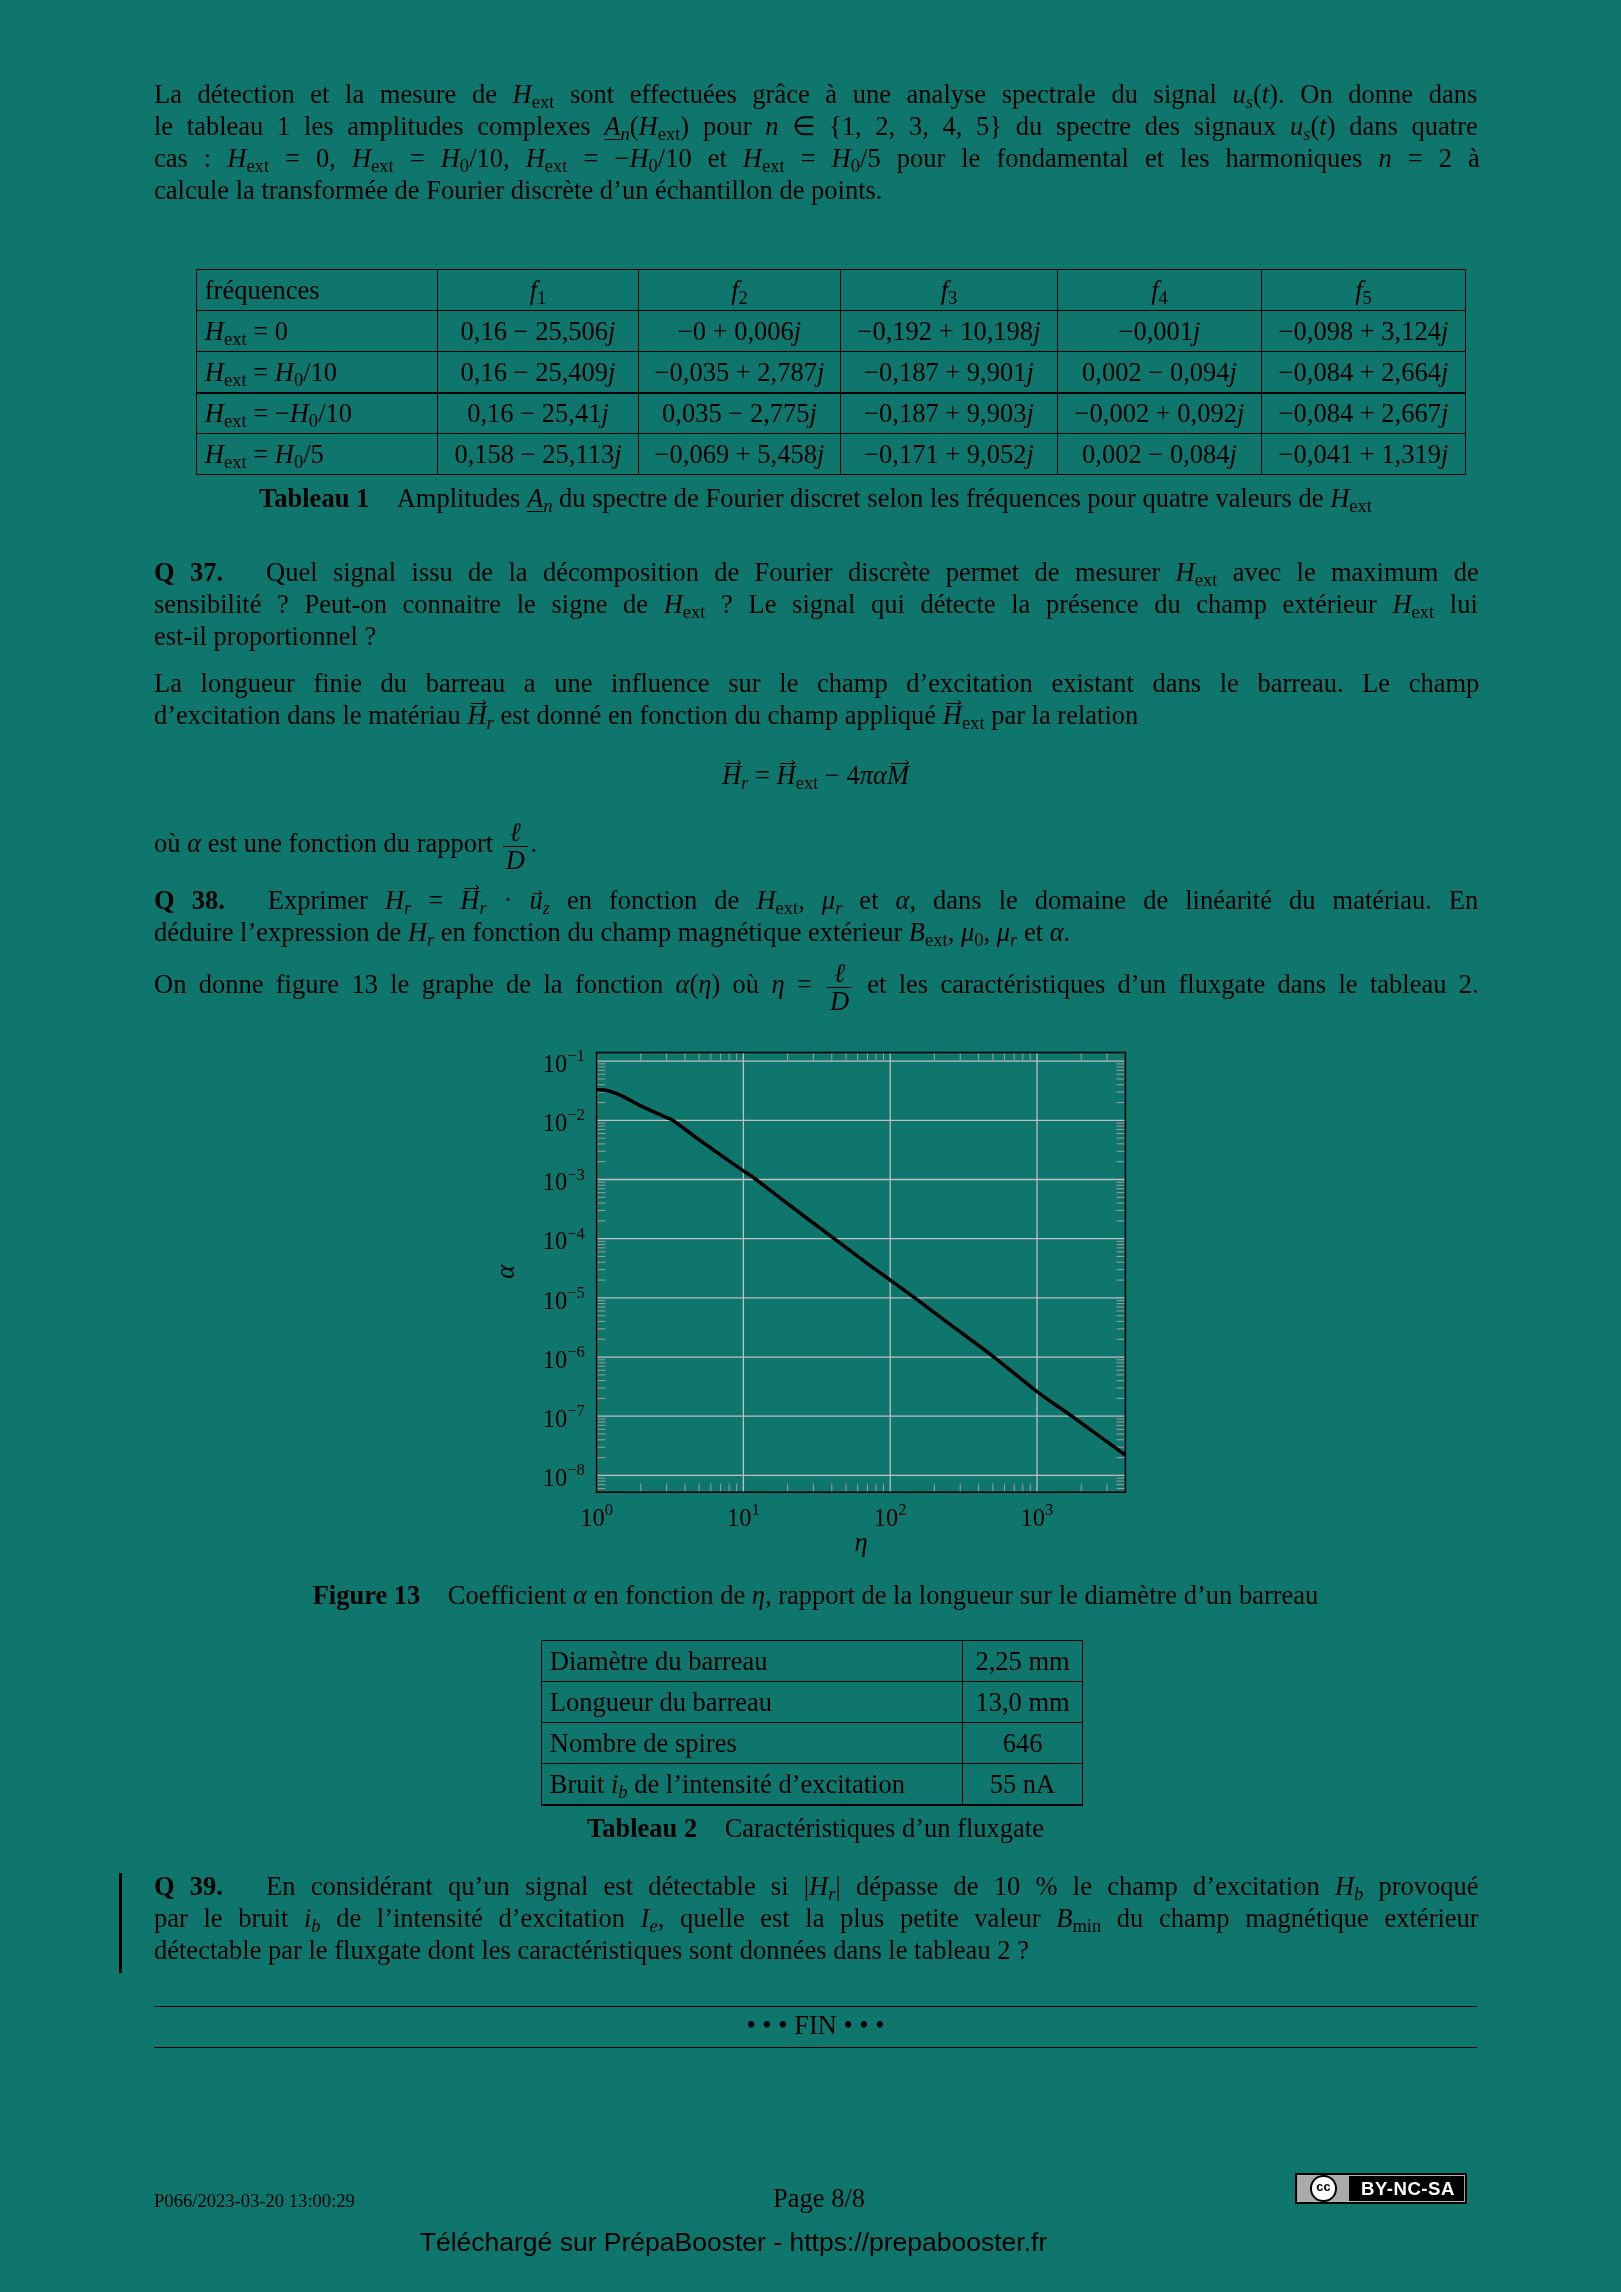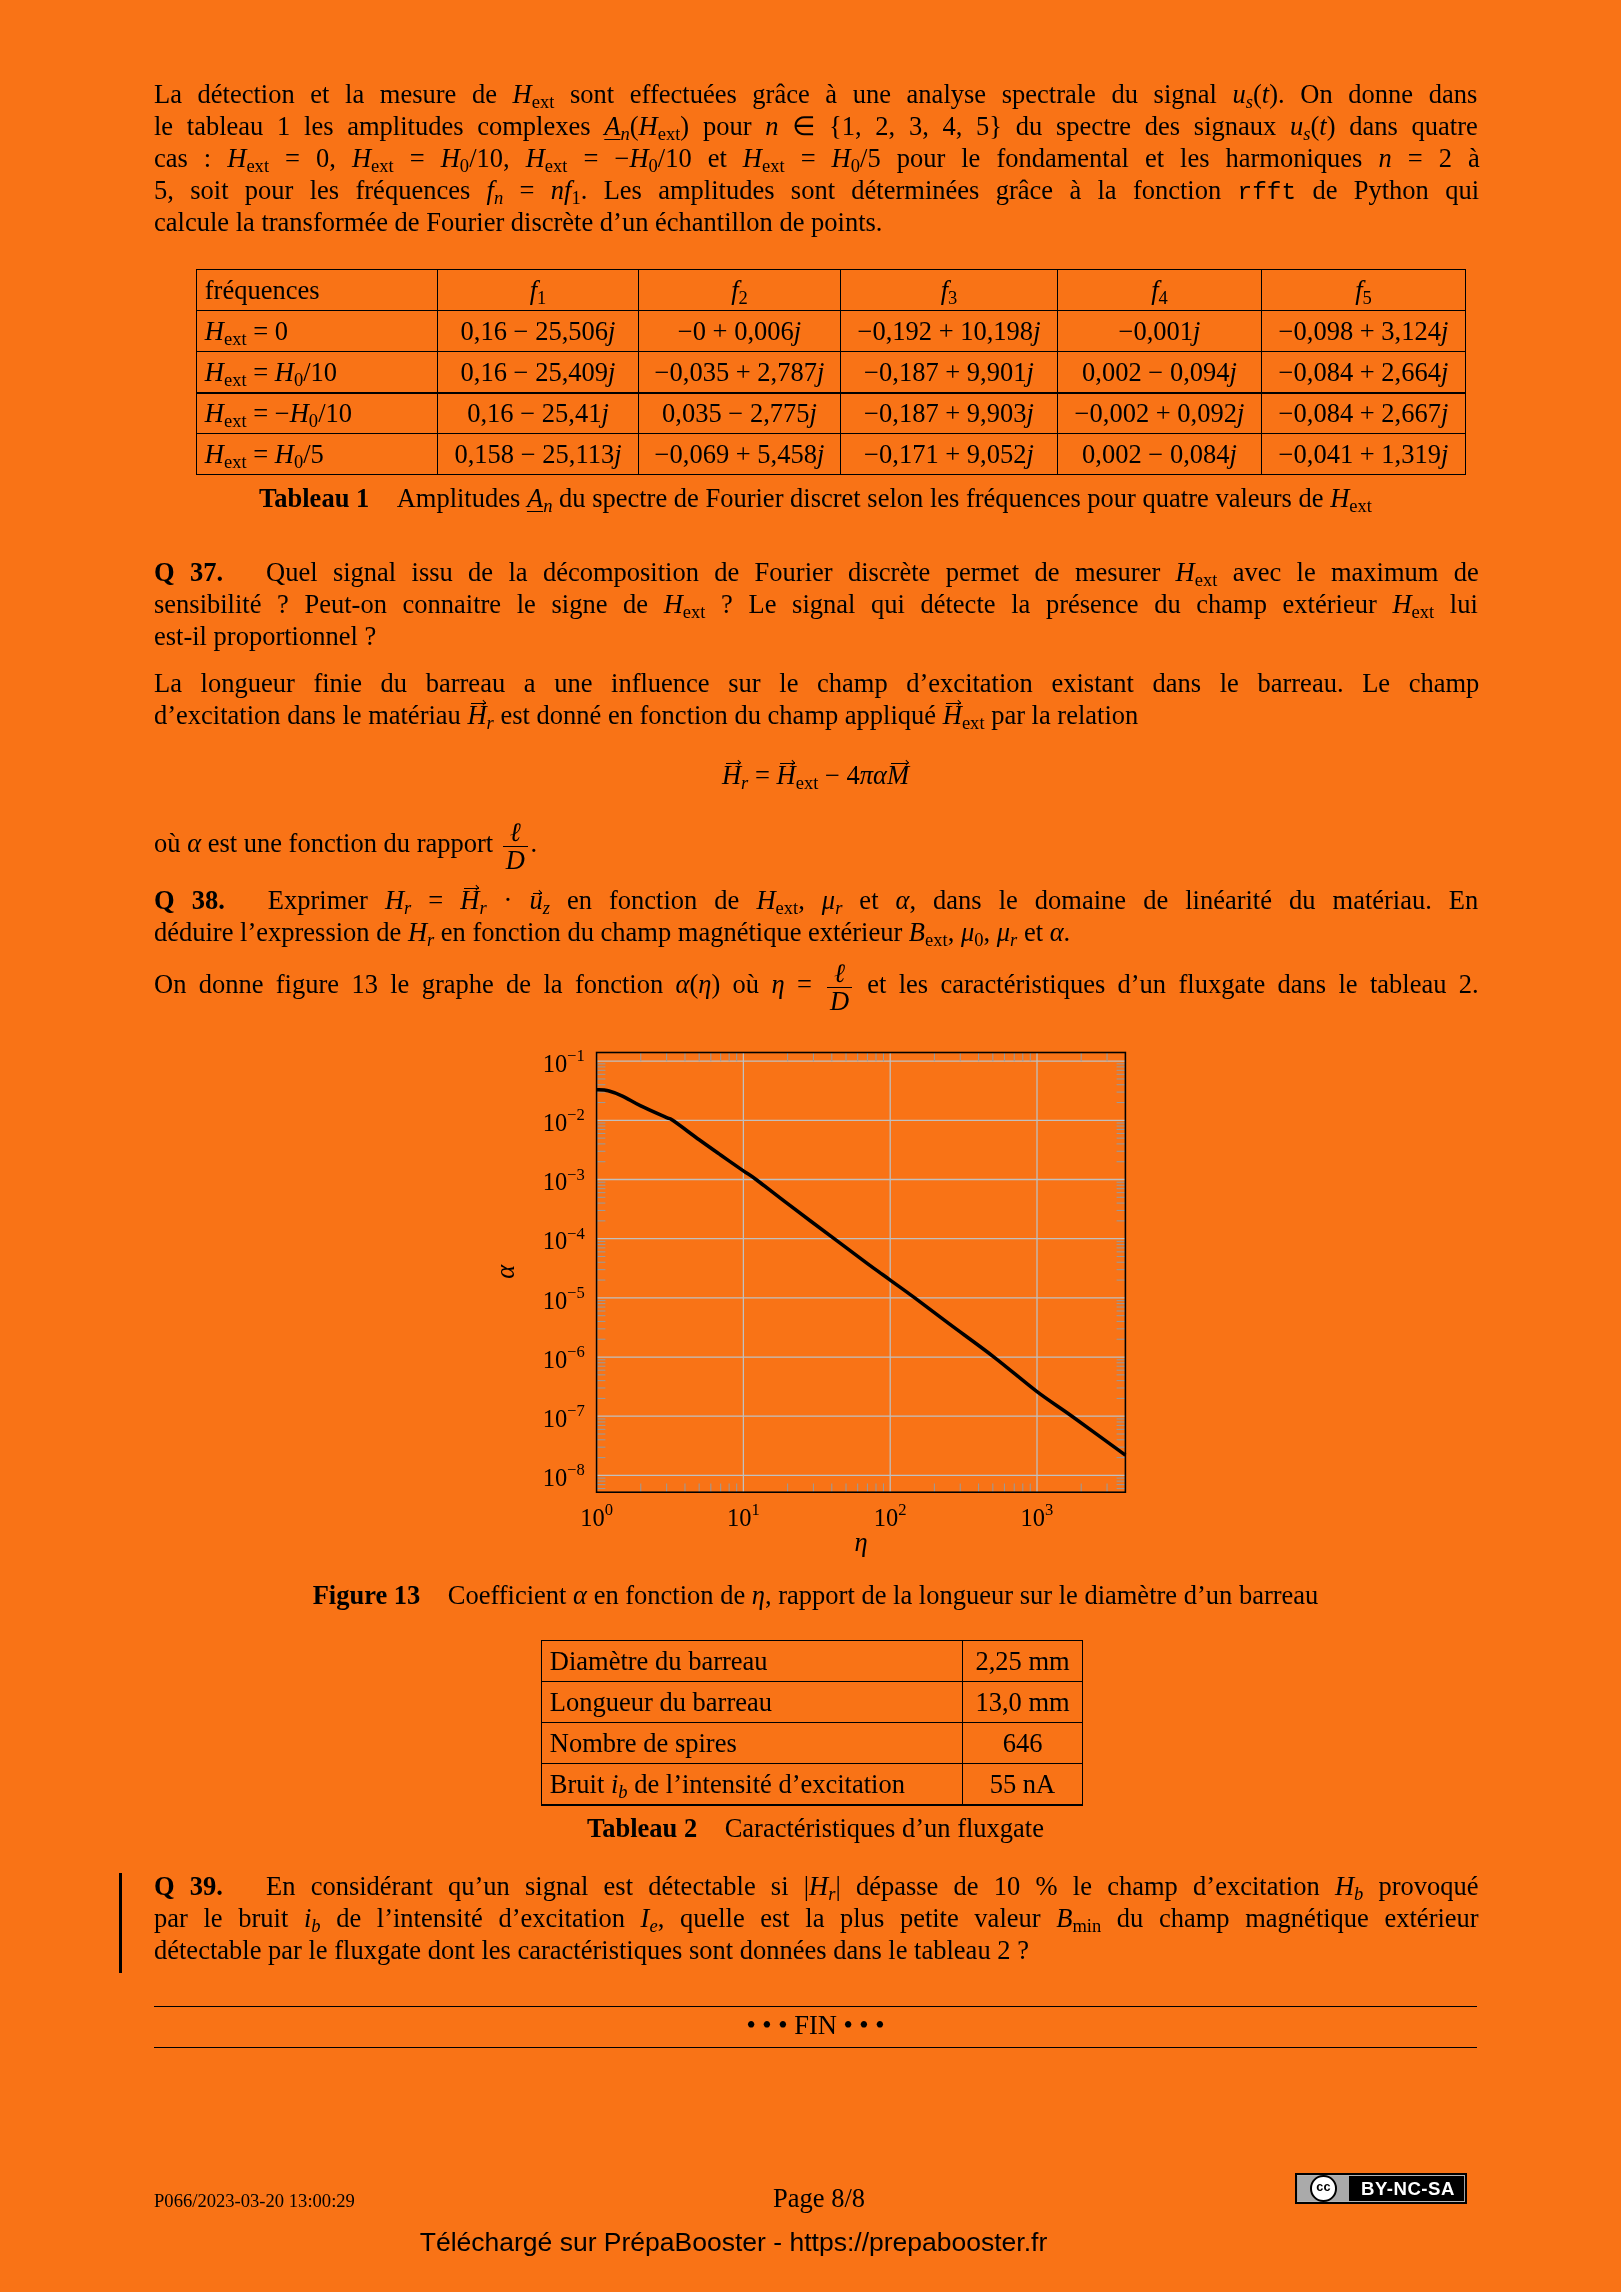--- a/index.html
+++ b/index.html
@@ -1,18 +1,18 @@
 <!DOCTYPE html>
 <html><head>
 <meta charset="utf-8">
 <style>
   * { box-sizing: border-box; }
   html, body { margin: 0; padding: 0; background: #ffffff; }
   #page {
-    position: relative; width: 1621px; height: 2293px; background: #f97316; overflow: hidden;
+    position: relative; width: 1621px; height: 2293px; background: #0f766e; overflow: hidden;
     font-family: "Liberation Serif", serif; font-size: 26.5px; color: #000;
   }
   .blk { position: absolute; left: 154px; width: 1323px; }
   .ln { height: 32px; line-height: 32px; white-space: nowrap; text-align: left; }
   .ctr { text-align: center; }
   .qlabel { font-weight: bold; margin-right: 43px; }
   .caplabel { font-weight: bold; margin-right: 27.4px; }
   .mi { font-style: italic; }
   .sym { white-space: nowrap; }
   sub { font-size: 0.7em; vertical-align: -0.28em; line-height: 0; font-style: normal; }
@@ -61,21 +61,20 @@
 </style>
 </head>
 <body>
 
 <div id="page">
 
   <div class="blk" style="top:78px">
     <div class="ln just" style="word-spacing: 9px;">La détection et la mesure de <span class="sym"><span class="mi">H</span><sub>ext</sub></span> sont effectuées grâce à une analyse spectrale du signal <span class="sym"><span class="mi">u</span><sub class="it">s</sub></span>(<span class="sym"><span class="mi">t</span></span>). On donne dans</div>
     <div class="ln just" style="word-spacing: 7.1px;">le tableau 1 les amplitudes complexes <span class="sym"><span class="ul mi">A</span><sub class="it">n</sub></span>(<span class="sym"><span class="mi">H</span><sub>ext</sub></span>) pour <span class="sym"><span class="mi">n</span></span> ∈ {1, 2, 3, 4, 5} du spectre des signaux <span class="sym"><span class="mi">u</span><sub class="it">s</sub></span>(<span class="sym"><span class="mi">t</span></span>) dans quatre</div>
     <div class="ln just" style="word-spacing: 9.4px;">cas : <span class="sym"><span class="mi">H</span><sub>ext</sub></span> = 0, <span class="sym"><span class="mi">H</span><sub>ext</sub></span> = <span class="sym"><span class="mi">H</span><sub>0</sub></span>/10, <span class="sym"><span class="mi">H</span><sub>ext</sub></span> = −<span class="sym"><span class="mi">H</span><sub>0</sub></span>/10 et <span class="sym"><span class="mi">H</span><sub>ext</sub></span> = <span class="sym"><span class="mi">H</span><sub>0</sub></span>/5 pour le fondamental et les harmoniques <span class="sym"><span class="mi">n</span></span> = 2 à</div>
-    <div class="ln just" style="word-spacing: 9.7px;">5, soit pour les fréquences <span class="sym"><span class="mi">f</span><sub class="it">n</sub></span> = <span class="sym"><span class="mi">n</span></span><span class="sym"><span class="mi">f</span><sub>1</sub></span>. Les amplitudes sont déterminées grâce à la fonction <span class="tt">rfft</span> de Python qui</div>
     <div class="ln">calcule la transformée de Fourier discrète d’un échantillon de points.</div>
   </div>
 
   <table class="tbl t1">
     <tbody>
         <tr>
       <td class="lft" style="width:241px">fréquences</td>
       <td style="width:201px"><span class="sym"><span class="mi">f</span><sub>1</sub></span></td>
       <td style="width:202px"><span class="sym"><span class="mi">f</span><sub>2</sub></span></td>
       <td style="width:217px"><span class="sym"><span class="mi">f</span><sub>3</sub></span></td>

